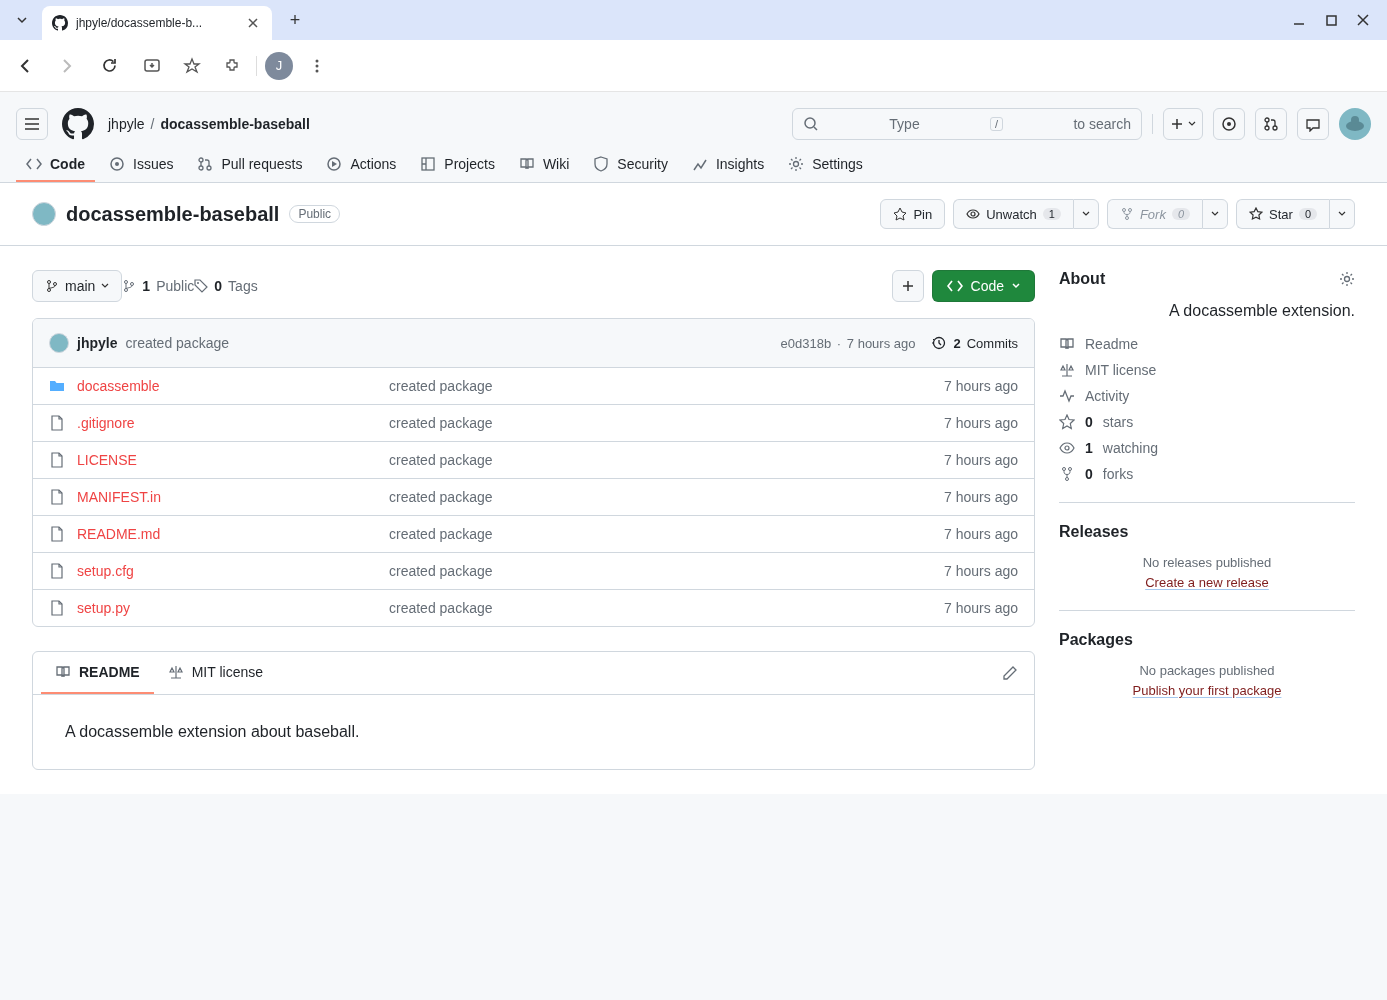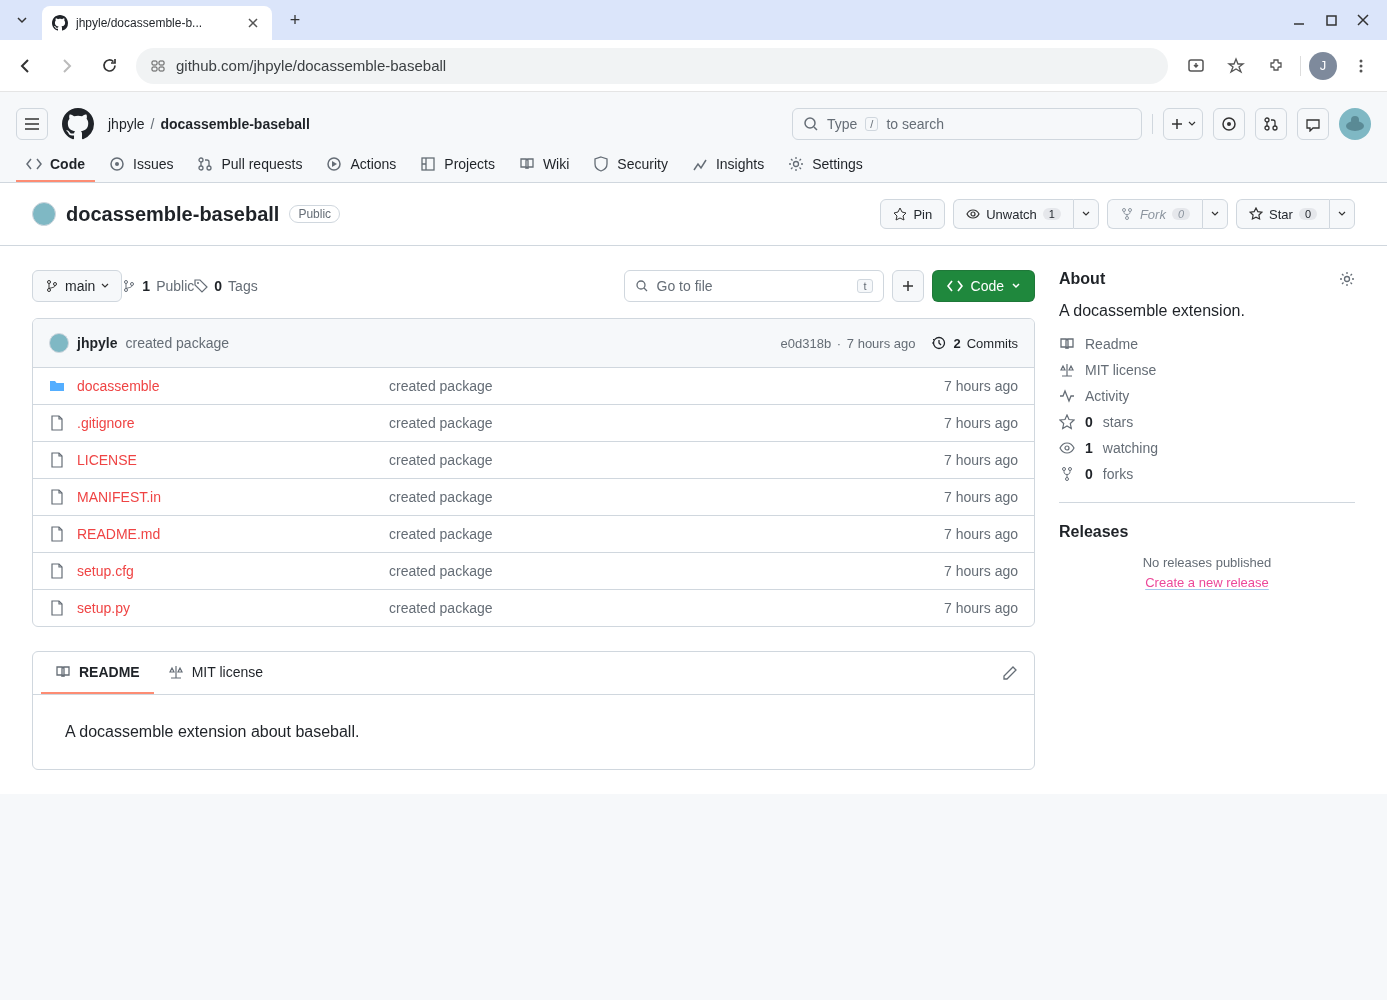--- a/index.html
+++ b/index.html
@@ -25,21 +25,21 @@
 
   .gh-page { background: #f6f8fa; min-height: calc(100vh - 92px); }
   .gh-header { background: #f6f8fa; display: flex; align-items: center; padding: 16px 16px 0 16px; gap: 14px; }
   .gh-menu-btn { width: 32px; height: 32px; border: 1px solid #d0d7de; border-radius: 6px; display: flex; align-items: center; justify-content: center; cursor: pointer; background: #f6f8fa; }
   .gh-logo { width: 32px; height: 32px; }
   .gh-breadcrumb { display: flex; align-items: center; gap: 6px; font-size: 14px; }
   .gh-breadcrumb .owner { color: #1f2328; }
   .gh-breadcrumb .sep { color: #656d76; }
   .gh-breadcrumb .repo { font-weight: 600; color: #1f2328; }
   .gh-header-right { margin-left: auto; display: flex; align-items: center; gap: 10px; }
-  .gh-search { width: 350px; height: 32px; border: 1px solid #d0d7de; border-radius: 6px; display: flex; align-items: center; padding: 0 10px; gap: 8px; color: #656d76; background: #f6f8fa; }
+  .gh-search { width: 350px; height: 32px; border: 1px solid #d0d7de; border-radius: 6px; display: flex; align-items: center; padding: 0 10px; gap: 8px; color: #656d76; background: #f6f8fa; justify-content: space-between; }
   .gh-search .kbd { border: 1px solid #d0d7de; border-radius: 3px; padding: 0 4px; font-size: 11px; }
   .gh-hdr-btn { height: 32px; min-width: 32px; border: 1px solid #d0d7de; border-radius: 6px; display: flex; align-items: center; justify-content: center; cursor: pointer; background: #f6f8fa; padding: 0 6px; gap: 4px; }
   .gh-hdr-divider { width: 1px; height: 20px; background: #d0d7de; }
   .gh-avatar { width: 32px; height: 32px; border-radius: 50%; background: #7fb8c4; display: flex; align-items: center; justify-content: center; }
 
   .gh-nav { display: flex; align-items: center; padding: 8px 16px 0 16px; gap: 4px; border-bottom: 1px solid #d0d7de; background: #f6f8fa; }
   .gh-nav-item { display: flex; align-items: center; gap: 8px; padding: 8px 10px; cursor: pointer; font-size: 14px; color: #1f2328; border-bottom: 2px solid transparent; }
   .gh-nav-item.active { border-bottom-color: #fd8c73; font-weight: 600; }
   .gh-nav-item svg { color: #656d76; }
 
@@ -88,28 +88,28 @@
   .readme-box { border: 1px solid #d0d7de; border-radius: 6px; margin-top: 24px; }
   .readme-tabs { display: flex; align-items: center; border-bottom: 1px solid #d0d7de; padding: 0 8px; position: relative;}
   .readme-tab { display: flex; align-items: center; gap: 8px; padding: 12px 14px; cursor: pointer; font-size: 14px; border-bottom: 2px solid transparent; font-weight: 600;}
   .readme-tab.active { border-bottom-color: #fd8c73; }
   .readme-tab:not(.active){ font-weight: 400; color: #1f2328;}
   .readme-edit { margin-left: auto; padding: 8px; cursor: pointer; color: #656d76; }
   .readme-content { padding: 28px 32px; font-size: 16px; }
 
   .sidebar h2 { font-size: 16px; font-weight: 600; margin-bottom: 14px; display: flex; align-items: center; }
   .sidebar h2 .gear { margin-left: auto; cursor: pointer; color: #656d76; }
-  .about-desc { font-size: 16px; margin-bottom: 16px; }
+  .about-desc { font-size: 16px; margin-bottom: 16px; text-align: right; }
   .sidebar-list { list-style: none; display: flex; flex-direction: column; gap: 10px; margin-bottom: 20px; }
   .sidebar-list li { display: flex; align-items: center; gap: 10px; color: #656d76; font-size: 14px; cursor: pointer; }
   .sidebar-list li .num { font-weight: 600; color: #1f2328; }
   .sidebar-list li svg { color: #656d76; }
   .sidebar-section { border-top: 1px solid #d0d7de; padding-top: 20px; margin-bottom: 20px; text-align: center; }
   .sidebar-sub { font-size: 13px; color: #656d76; margin-bottom: 4px; }
-  .sidebar-link { color: #ec4899; font-size: 13px; cursor: pointer; text-decoration: underline; text-decoration-color: #a5c8ef; text-underline-offset: 2px;}
+  .sidebar-link { color: #7f1d1d; font-size: 13px; cursor: pointer; text-decoration: underline; text-decoration-color: #a5c8ef; text-underline-offset: 2px;}
 
   svg { display: block; }
 </style>
 </head>
 <body>
 
 <div class="chrome-top">
   <div class="tab-bar">
     <div class="tab-menu">
       <svg width="12" height="12" viewBox="0 0 12 12">
@@ -154,31 +154,20 @@
     </div>
     <div class="nav-btn disabled">
       <svg width="18" height="18" viewBox="0 0 18 18">
           <path d="M6 3l6 6-6 6" stroke="#bbb" stroke-width="2" fill="none"></path>
         </svg>
     </div>
     <div class="nav-btn">
       <svg width="17" height="17" viewBox="0 0 17 17">
           <path d="M14 8.5a5.5 5.5 0 11-1.6-3.9M14 2v4h-4" stroke="#333" stroke-width="1.7" fill="none"></path>
         </svg>
-    </div>
-    <div class="url-box">
-      <span class="site-icon">
-        <svg width="16" height="16" viewBox="0 0 16 16">
-            <rect x="2" y="3" width="5" height="4" rx="1" stroke="#555" fill="none"></rect>
-            <rect x="9" y="3" width="5" height="4" rx="1" stroke="#555" fill="none"></rect>
-            <rect x="2" y="9" width="5" height="4" rx="1" stroke="#555" fill="none"></rect>
-            <rect x="9" y="9" width="5" height="4" rx="1" stroke="#555" fill="none"></rect>
-          </svg>
-      </span>
-      <span>github.com/jhpyle/docassemble-baseball</span>
     </div>
     <div class="addr-right">
       <div class="addr-icon">
           <svg width="18" height="18" viewBox="0 0 18 18">
             <rect x="2" y="3" width="14" height="11" rx="2" stroke="#555" stroke-width="1.5" fill="none"></rect>
             <path d="M9 6v4m-2-2l2 2 2-2" stroke="#555" stroke-width="1.5" fill="none"></path>
           </svg>
         </div>
       <div class="addr-icon">
           <svg width="18" height="18" viewBox="0 0 18 18">
@@ -419,28 +408,20 @@
           </div>
           <div class="branch-info">
             <svg width="14" height="14" viewBox="0 0 14 14">
                 <path d="M1 6V1h5l7 7-5 5z" stroke="#656d76" stroke-width="1.2" fill="none"></path>
                 <circle cx="4" cy="4" r="1" fill="#656d76"></circle>
               </svg>
             <span class="num">0</span>
             <span>Tags</span>
           </div>
           <div class="file-nav-right">
-            <div class="goto-file">
-              <svg width="14" height="14" viewBox="0 0 14 14">
-                  <circle cx="6" cy="6" r="4" stroke="#656d76" stroke-width="1.3" fill="none"></circle>
-                  <path d="M9 9l3 3" stroke="#656d76" stroke-width="1.3"></path>
-                </svg>
-              <span>Go to file</span>
-              <span class="kbd">t</span>
-            </div>
             <div class="add-file-btn">
               <svg width="14" height="14" viewBox="0 0 14 14">
                   <path d="M7 2v10M2 7h10" stroke="#333" stroke-width="1.5"></path>
                 </svg>
             </div>
             <div class="code-btn">
               <svg width="16" height="16" viewBox="0 0 16 16">
                   <path d="M5 3L1 8l4 5M11 3l4 5-4 5" stroke="#fff" stroke-width="1.7" fill="none"></path>
                 </svg>
               <span>Code</span>
@@ -633,16 +614,21 @@
             <span>forks</span>
           </li>
         </ul>
 
         <div class="sidebar-section">
           <h2>Releases</h2>
           <p class="sidebar-sub">No releases published</p>
           <span class="sidebar-link">Create a new release</span>
         </div>
 
+        <div class="sidebar-section">
+          <h2>Packages</h2>
+          <p class="sidebar-sub">No packages published</p>
+          <span class="sidebar-link">Publish your first package</span>
+        </div>
       </div>
     </div>
   </div>
 </div>
 
 </body></html>

